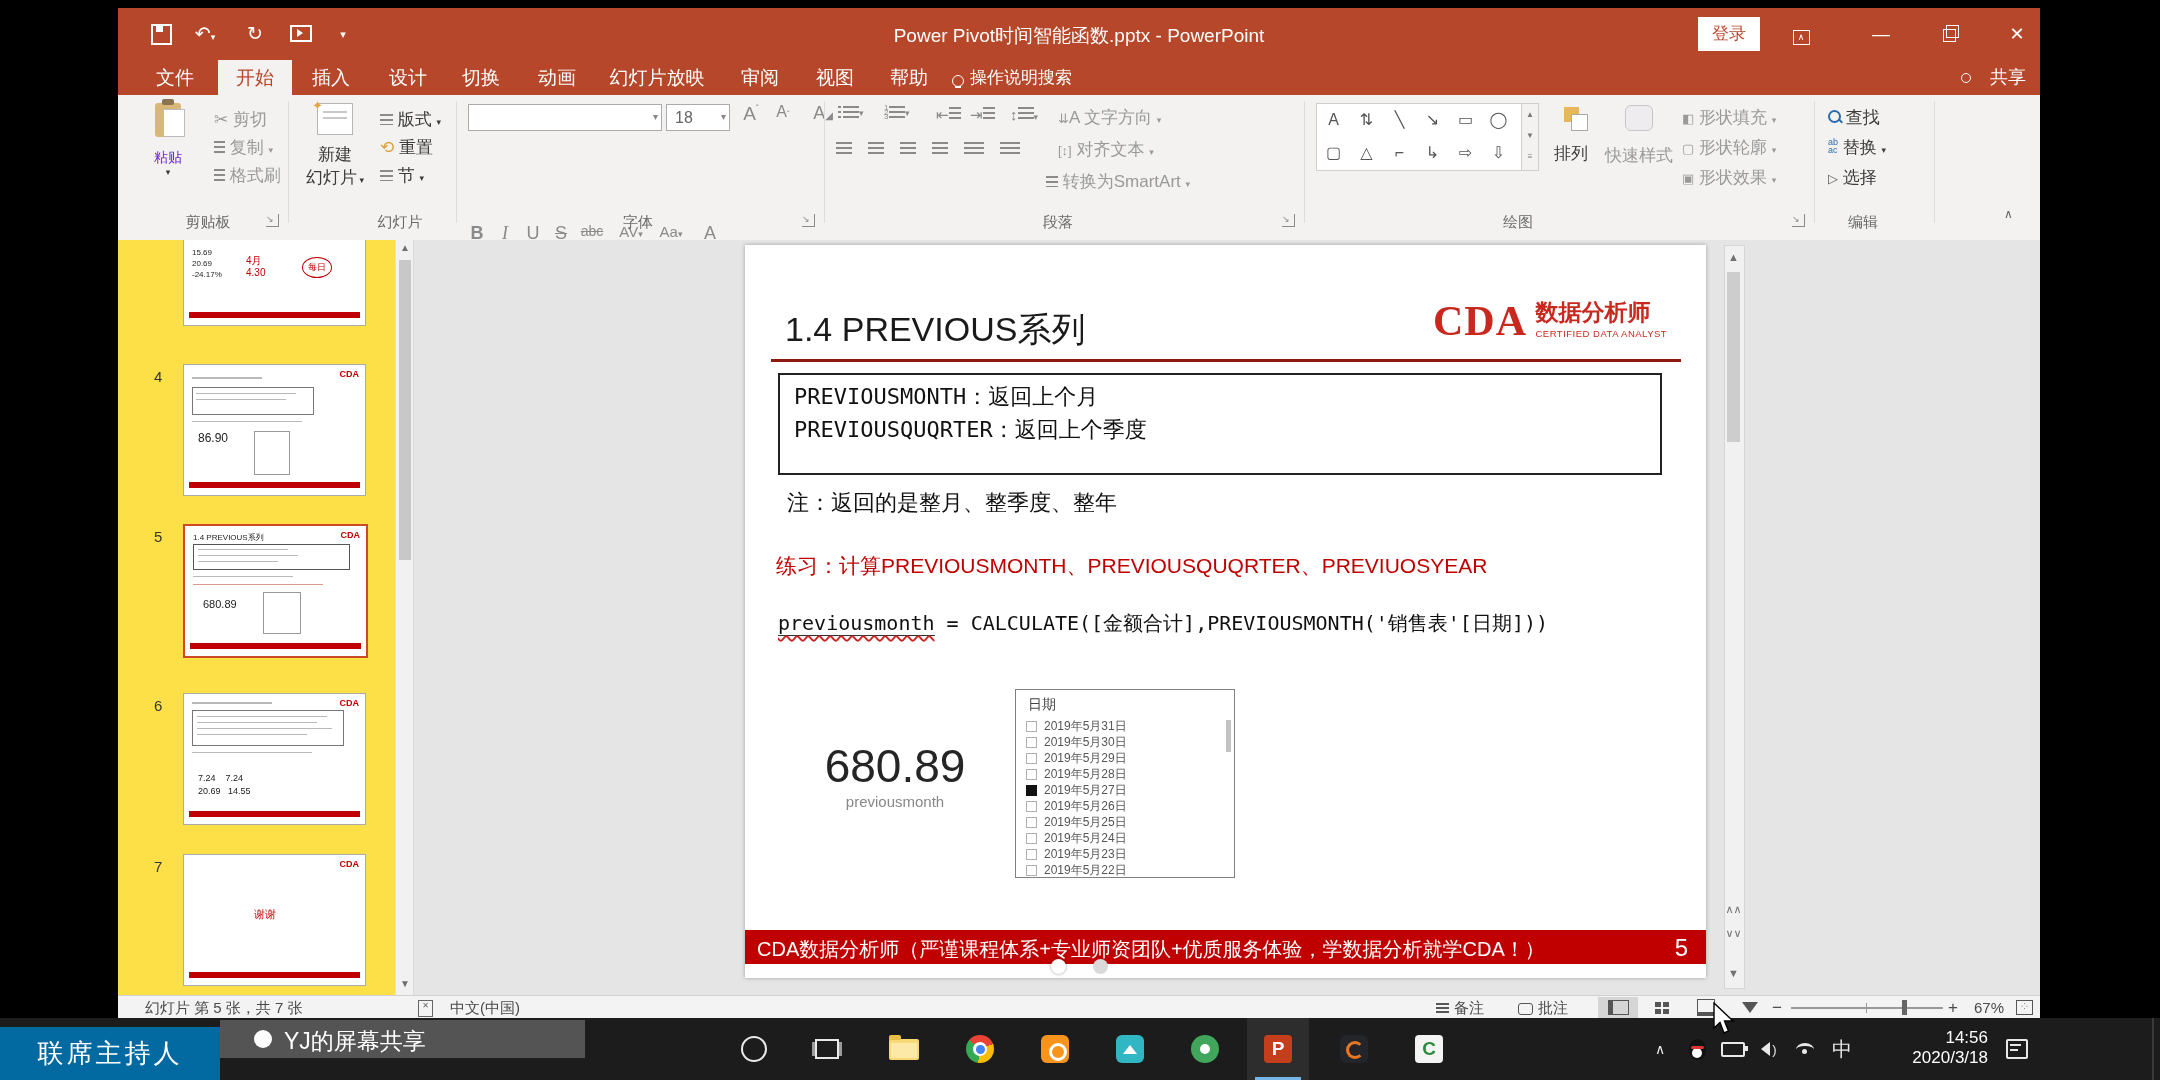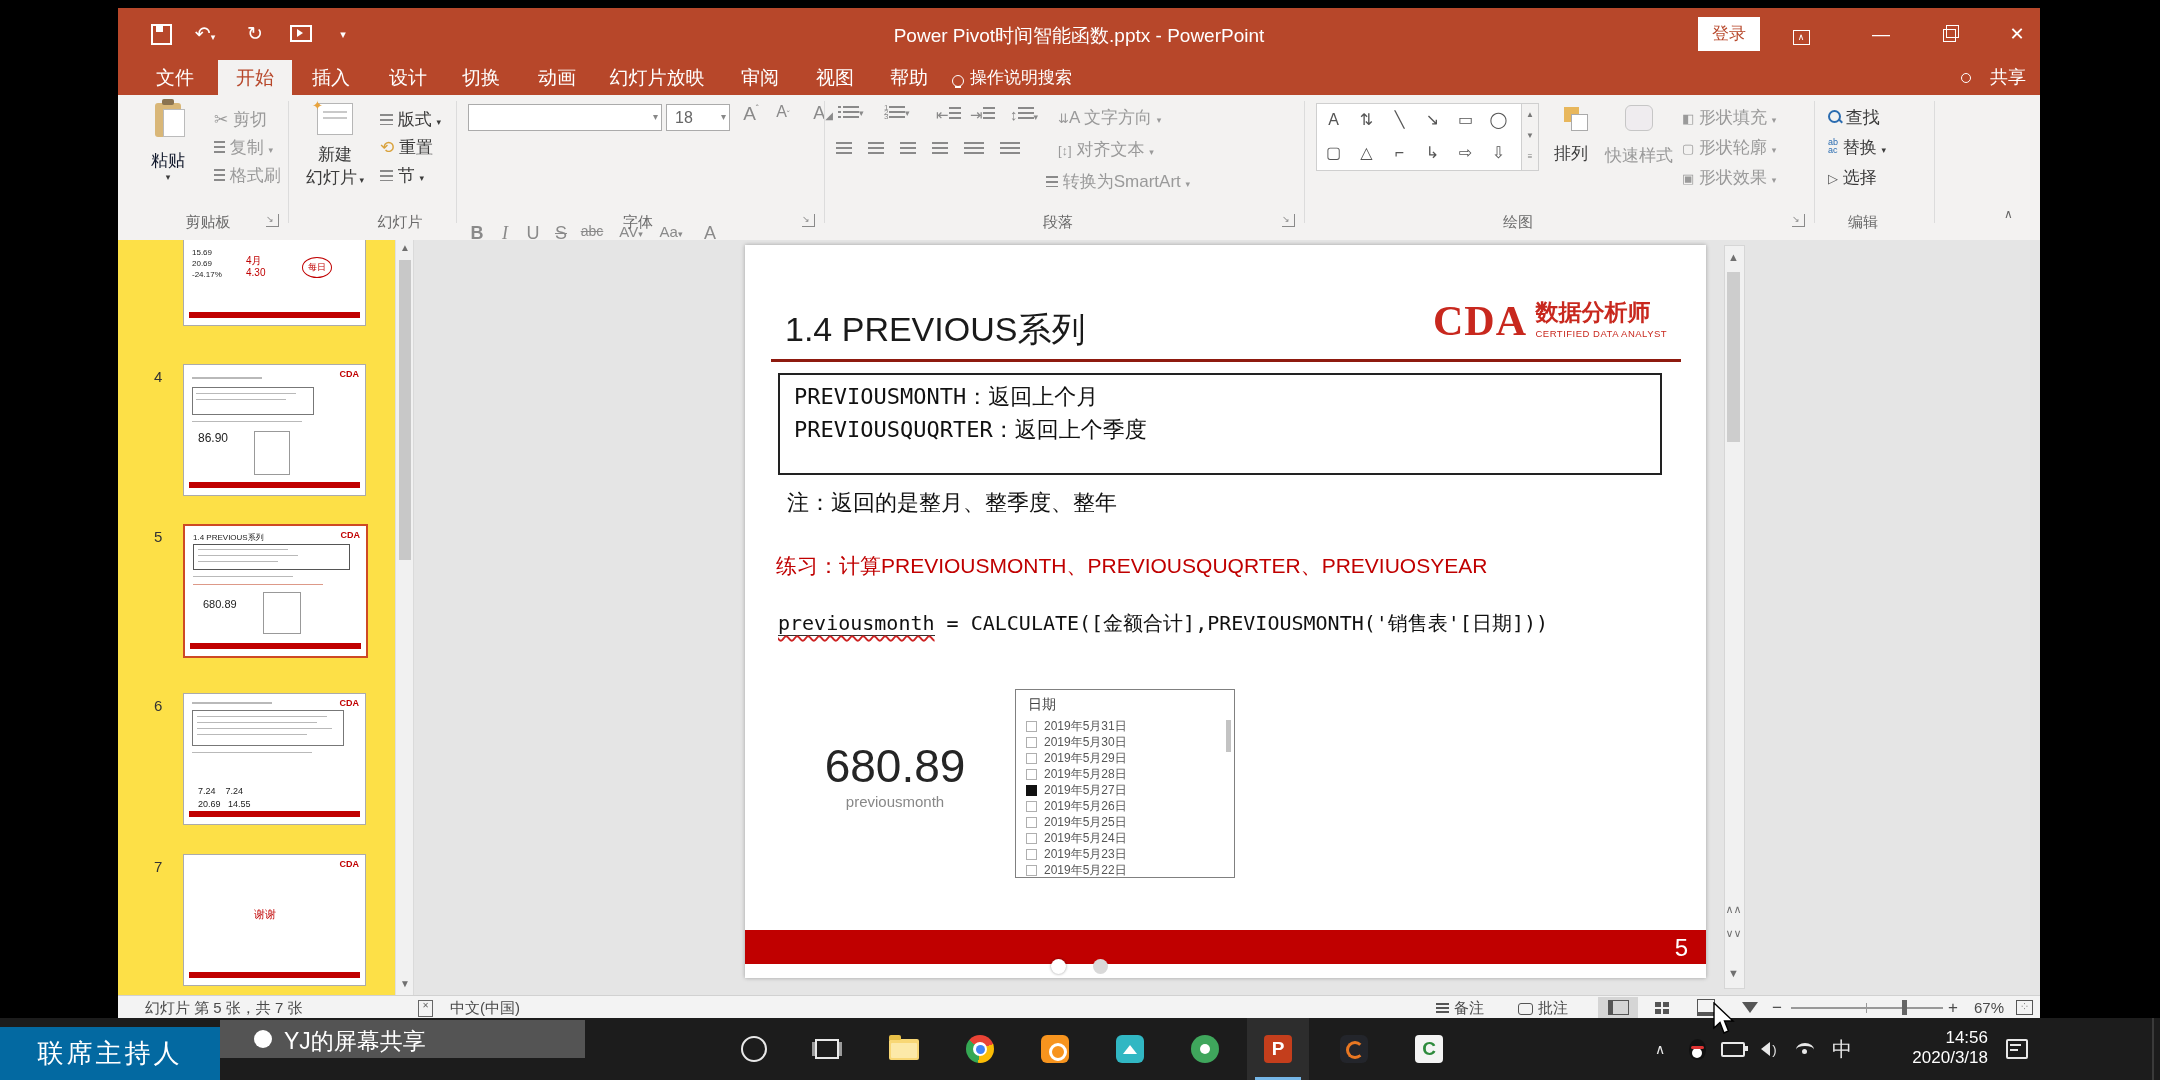--- a/index.html
+++ b/index.html
@@ -135,21 +135,21 @@
     <div class="tab" style="left:1862px;width:56px;font-size:18px;">共享</div>
   </div>
 
   <div class="ribbon">
 
     <div class="abs" style="left:18px;top:8px;width:64px;height:108px;text-align:center;">
       <span style="display:inline-block;width:26px;height:34px;background:#D9B778;border-radius:3px;position:relative;">
         <span style="position:absolute;left:7px;top:-4px;width:12px;height:6px;background:#8a7350;border-radius:2px;"></span>
         <span style="position:absolute;left:8px;top:6px;width:20px;height:26px;background:#fff;border:1px solid #bbb;"></span>
       </span>
-      <div style="font-size:17px;color:#0f172a;margin-top:8px;">粘贴</div>
+      <div style="font-size:14px;color:#6d28d9;margin-top:8px;">粘贴</div>
       <div style="font-size:9px;color:#3b3b3b;">▾</div>
     </div>
     <div class="rsbtn" style="left:96px;top:13px;">✂ <span>剪切</span></div>
     <div class="rsbtn" style="left:96px;top:41px;"><span class="hl" style="width:11px;height:12px;"></span> <span>复制</span> <span style="font-size:9px;">▾</span></div>
     <div class="rsbtn" style="left:96px;top:69px;"><span class="hl" style="width:11px;height:12px;"></span> <span>格式刷</span></div>
     <div class="glabel" style="left:40px;width:100px;">剪贴板</div>
     <div class="launch" style="left:148px;">↘</div>
     <div class="gsep" style="left:170px;"></div>
 
     <div class="abs" style="left:182px;top:8px;width:70px;height:110px;text-align:center;">
@@ -305,21 +305,21 @@
       <div class="thumb" style="top:453px;">
         <div class="minilogo">CDA</div>
         <div class="gbar" style="left:8px;top:8px;width:80px;"></div>
         <div style="position:absolute;left:8px;top:16px;width:150px;height:34px;border:1px solid #777;">
           <div class="gbar" style="left:4px;top:5px;width:130px;height:1px;"></div>
           <div class="gbar" style="left:4px;top:11px;width:120px;height:1px;"></div>
           <div class="gbar" style="left:4px;top:17px;width:135px;height:1px;"></div>
           <div class="gbar" style="left:4px;top:23px;width:110px;height:1px;"></div>
         </div>
         <div class="gbar" style="left:8px;top:58px;width:120px;height:1px;"></div>
-        <div style="position:absolute;left:14px;top:65px;font-size:9px;color:#222;white-space:pre;line-height:13px;">
+        <div style="position:absolute;left:14px;top:52px;font-size:9px;color:#222;white-space:pre;line-height:13px;">
           <div>7.24    7.24</div><div>20.69   14.55</div>
         </div>
         <div class="minibar"></div>
       </div>
 
       <div class="tnum" style="top:618px;">7</div>
       <div class="thumb" style="top: 614px;">
         <div class="minilogo">CDA</div>
         <div style="position:absolute;left:70px;top:52px;font-size:11px;color:#C00000;">谢谢</div>
         <div class="minibar"></div>
@@ -394,20 +394,21 @@
             </div>
         <div class="slrow" style="top:172px;">
               <span class="cbx"></span>
               <span>2019年5月22日</span>
             </div>
 
         <div class="slscroll"></div>
       </div>
 
       <div class="sfooter">
+        <div class="ftext">CDA数据分析师（严谨课程体系+专业师资团队+优质服务体验，学数据分析就学CDA！）</div>
         <div class="fpage">5</div>
       </div>
     </div>
 
     <div class="pdot" style="left:933px;top:719px;background:#fff;box-shadow:0 0 3px rgba(0,0,0,.4);"></div>
     <div class="pdot" style="left:975px;top:719px;background:#D9D9D9;"></div>
 
     <div class="vscroll">
       <div class="sbtn" style="top:0;">▲</div>
       <div style="position:absolute;left:2px;top:26px;width:13px;height:170px;background:#CDCDCD;"></div>

